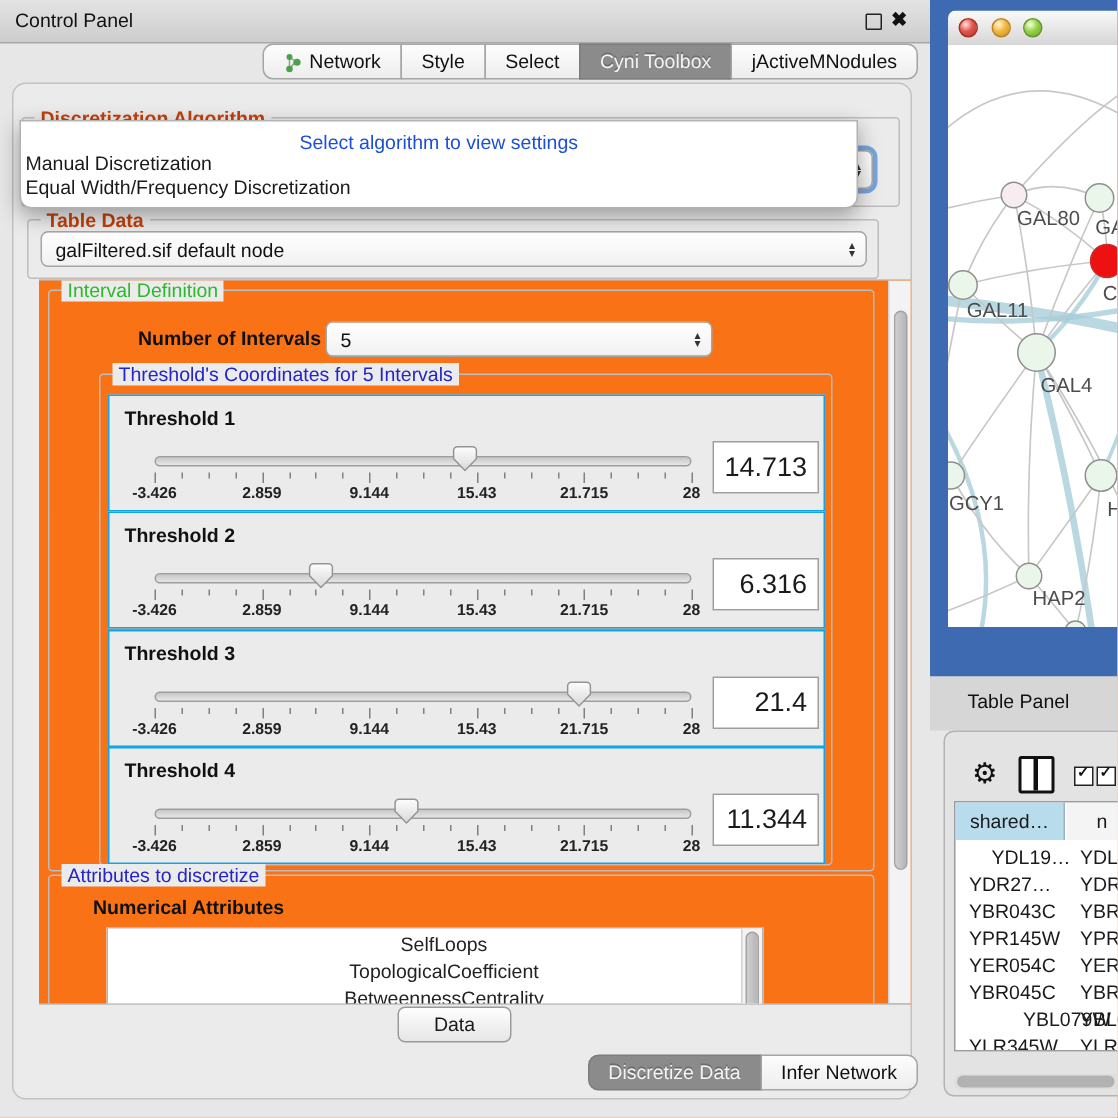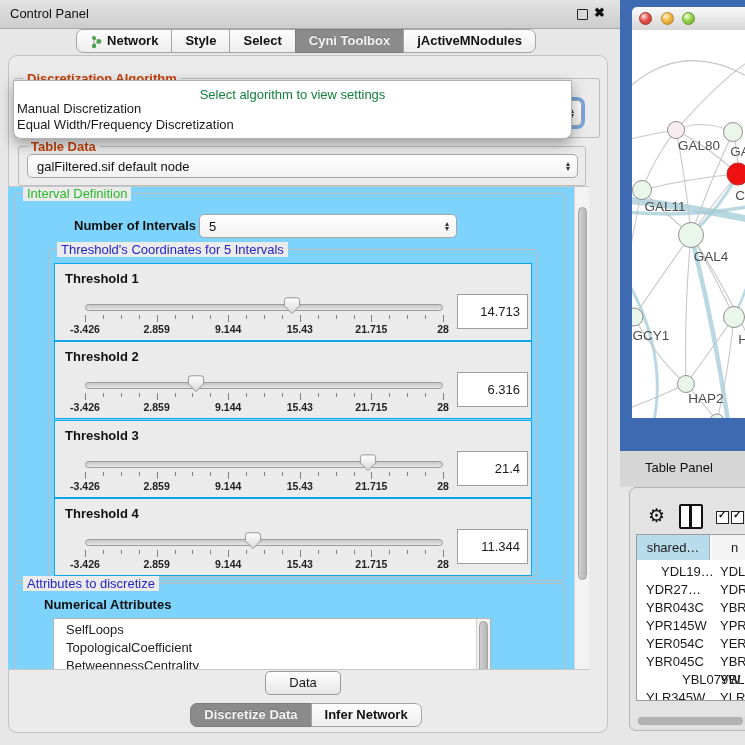--- a/index.html
+++ b/index.html
@@ -5,21 +5,21 @@
   html,body{margin:0;padding:0;width:745px;height:745px;overflow:hidden;
     background:#e7e7e7;font-family:"Liberation Sans",sans-serif;
     -webkit-font-smoothing:antialiased;position:relative;font-size:13px;color:#1a1a1a;}
   .abs{position:absolute;}
   
   #titlebar{left:0;top:0;width:620px;height:28px;
     background:linear-gradient(#e3e3e3,#cdcdcd);border-bottom:1px solid #a8a8a8;}
   #titlebar .t{position:absolute;left:10px;top:0;line-height:28px;font-size:13px;color:#111;}
   .float-ic{position:absolute;left:577px;top:9px;width:9px;height:9px;border:1.5px solid #222;border-radius:1px;}
   .close-ic{position:absolute;left:594px;top:5px;font-size:13px;font-weight:bold;color:#111;}
-  .tabrow{display:flex;justify-content:center;align-items:flex-start;font-weight:bold;}
+  .tabrow{display:flex;justify-content:flex-end;align-items:flex-start;}
   #toptabs{left:0;top:29px;width:612px;height:27px;}
   #bottabs{left:0;top:703px;width:612px;height:27px;z-index:6;}
   .tab{height:22px;line-height:22px;padding:0 13px;background:linear-gradient(#fdfdfd,#ededed);
     border:1px solid #a5a5a5;margin-left:-1px;font-size:13px;color:#111;display:flex;align-items:center;gap:5px;}
   .tab:first-child{border-radius:7px 0 0 7px;margin-left:0;}
   .tab:last-child{border-radius:0 7px 7px 0;}
   .tab.sel{background:#8b8b8b;color:#f4f4f4;border-color:#7d7d7d;text-shadow:0 -1px 0 #6d6d6d;}
   #frame{left:8px;top:55px;width:598px;height:676px;border:1px solid #c2c2c2;border-radius:9px;background:#ebebeb;}
   .group{border:1px solid #bdbdbd;border-radius:3px;}
   .gtitle{position:absolute;top:-8px;left:8px;background:#ebebeb;padding:0 4px;font-size:13px;line-height:15px;}
@@ -27,37 +27,37 @@
   .gtitle.blue{color:#2424c8;}
   .gtitle.dark{color:#c2410c;font-weight:bold;}
   .combo{background:linear-gradient(#ffffff,#f1f1f1);border:1px solid #a6a6a6;border-radius:5px;
     display:flex;align-items:center;font-size:13px;color:#111;padding-left:9px;box-sizing:border-box;}
   .spin{margin-left:auto;margin-right:7px;display:flex;flex-direction:column;font-size:8px;
     line-height:5px;color:#333;letter-spacing:0;}
   .focusring{box-shadow:0 0 0 3px rgba(98,152,219,0.85);}
   
   #popup{left:13px;top:80px;width:557px;height:57px;background:#fff;border:1px solid #b2b2b2;
     border-radius:0 0 8px 8px;box-shadow:0 5px 14px rgba(0,0,0,.35);z-index:10;}
-  #popup .ph{position:absolute;left:0;top:6px;width:100%;text-align:center;color:#15803d;font-size:13px;}
+  #popup .ph{position:absolute;left:0;top:6px;width:100%;text-align:center;color:#1d4ed8;font-size:13px;}
   .popt{position:absolute;left:3px;height:16px;line-height:16px;font-size:13px;white-space:nowrap;}
   .popt.b{font-weight:normal;}
   
-  #scrollarea{left:8px;top:186px;width:581px;height:482px;overflow:hidden;background:#7dd3fc;
+  #scrollarea{left:26px;top:186px;width:581px;height:482px;overflow:hidden;background:#f97316;
     border-top:1px solid #c6c6c6;border-bottom:1px solid #c6c6c6;}
   .vsb{position:absolute;background:#f3f3f3;border-left:1px solid #d2d2d2;}
   .vsb .thumb{position:absolute;left:2px;width:9px;border-radius:5px;
     background:linear-gradient(90deg,#cfcfcf,#b6b6b6);border:1px solid #a2a2a2;box-sizing:border-box;}
   .tbold{font-weight:bold;font-size:13px;color:#111;}
   .tpanel{position:absolute;left:46px;width:476px;height:76px;border:1px solid #0ea5e9;background:#ebebeb;}
   .track{position:absolute;left:30px;height:7px;width:358px;border:1px solid #9d9d9d;border-radius:4px;
     background:linear-gradient(#c7c7c7,#e6e6e6);box-sizing:border-box;}
   .tick{position:absolute;width:1px;background:#808080;}
   .tickL{position:absolute;transform:translateX(-50%);font-size:10.5px;font-weight:bold;color:#222;white-space:nowrap;}
   .vbox{position:absolute;left:402px;top:30px;width:62px;height:33px;background:#fff;border:1px solid #9e9e9e;
-    font-size:13px;text-align:right;line-height:33px;padding-right:7px;box-sizing:content-box;}
+    font-size:18px;text-align:right;line-height:33px;padding-right:7px;box-sizing:content-box;}
   .thumbsvg{position:absolute;top:33px;}
   #applybtn{left:265px;top:671px;width:74px;height:22px;background:linear-gradient(#fefefe,#e6e6e6);
     border:1px solid #9a9a9a;border-radius:5px;text-align:center;line-height:22px;font-size:13px;z-index:5;}
   .listbox{position:absolute;background:#fff;border:1px solid #b5b5b5;}
   .litem{height:18px;line-height:18px;padding-left:12px;font-size:13px;color:#222;white-space:nowrap;}
   
   #netwin{left:620px;top:0;width:125px;height:451px;background:#3d6ab0;}
   #nettitle{position:absolute;left:12px;top:7px;width:113px;height:23px;
     background:linear-gradient(#fafafa,#d6d6d6);border-radius:5px 0 0 0;border-bottom:1px solid #b5b5b5;}
   .tl{position:absolute;top:5px;width:13px;height:13px;border-radius:50%;box-sizing:border-box;}
@@ -317,21 +317,21 @@
                 <stop offset="0" stop-color="#fdfdfd"></stop>
                 <stop offset="1" stop-color="#d9d9d9"></stop>
               </linearGradient>
             </defs>
             <path d="M4,0.8 h10 a2.6,2.6 0 0 1 2.6,2.6 v5.4 L9,16.6 L1.4,8.8 v-5.4 a2.6,2.6 0 0 1 2.6,-2.6 z" fill="url(#tg3)" stroke="#949494" stroke-width="1"></path>
           </svg></div>
         <div class="vbox">11.344</div>
       </div>
     </div>
 
-  <div class="group" style="position:absolute;left:6px;top:396px;width:549px;height:118px;">
+  <div class="group" style="position:absolute;left:6px;top:396px;width:549px;height:118px;text-align:center;">
     <div class="gtitle blue">Attributes to discretize</div>
     <div class="tbold" style="position:absolute;left:29px;top:13px;">Numerical Attributes</div>
     <div class="listbox" style="left:38px;top:34px;width:436px;height:80px;">
       <div id="attritems" style="padding-top:2px;">
           <div class="litem">SelfLoops</div>
           <div class="litem">TopologicalCoefficient</div>
           <div class="litem">BetweennessCentrality</div>
         </div>
       <div class="vsb" style="right:0;top:0;width:13px;height:100%;">
         <div class="thumb" style="top:2px;height:72px;"></div>

